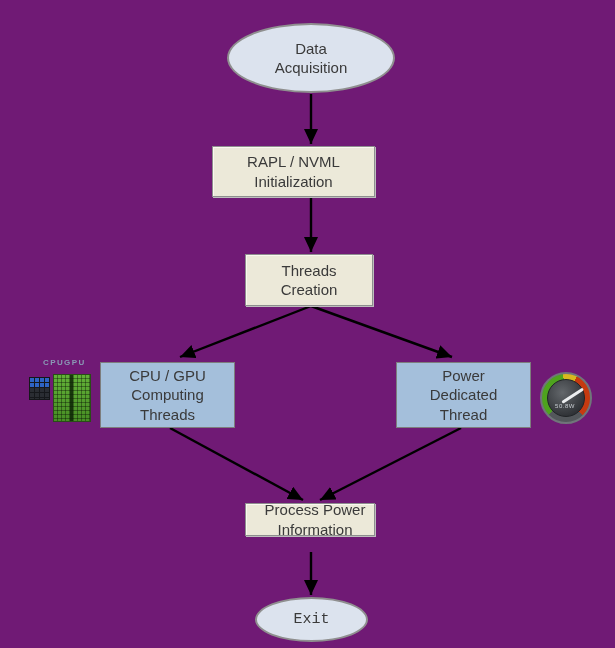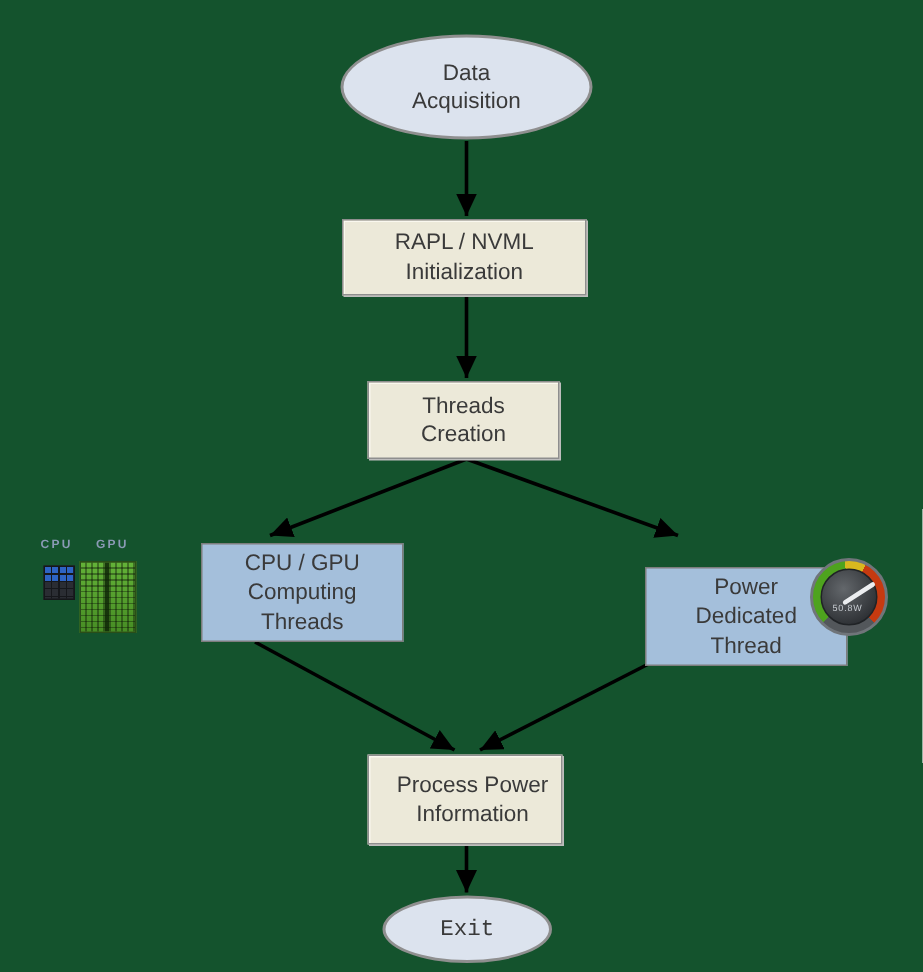--- a/index.html
+++ b/index.html
@@ -1,17 +1,17 @@
 <!DOCTYPE html>
 <html style="--terminator-fill: #dce3ee; --terminator-border: #8f8f8f; --process-fill: #ece9d9; --process-border: #8e8e8e; --thread-fill: #a4bfdb; --thread-border: #7d7d7d; --arrow: #000000; --text: #3a3a3a; --gauge-green: #4ea31e; --gauge-yellow: #d9b81f; --gauge-red: #c63a10; --chip-blue: #2e64c4; --gpu-green: #55a32c;"><head>
 <meta charset="utf-8">
 <style>
   html,body{margin:0;padding:0;background:#ffffff;}
   .canvas{
-    position:relative;width:615px;height:648px;background:#14532d;
+    position:relative;width:615px;height:648px;background:#701a75;
     font-family:"Liberation Sans",sans-serif;overflow:hidden;
   }
   svg.edge-layer{position:absolute;left:0;top:0;width:615px;height:648px;}
   svg.edge-layer line{stroke:var(--arrow,#000);stroke-width:2.4;}
   .node{
     position:absolute;display:flex;align-items:center;justify-content:center;
     text-align:center;white-space:pre-line;box-sizing:border-box;
     color:var(--text,#3a3a3a);font-size:15px;line-height:1.28;
   }
   .terminator{
@@ -20,29 +20,28 @@
     border-radius:50%;
   }
   .step{
     background:var(--process-fill,#ece9d9);
     border:1px solid var(--process-border,#8e8e8e);
     box-shadow:1px 1px 0 #bdbdbd, inset 0 1px 0 #faf8ef, inset 1px 0 0 #faf8ef;
   }
   .thread{
     background:var(--thread-fill,#a4bfdb);
     border:1px solid var(--thread-border,#7d7d7d);
-    margin-left:34px;
   }
   
   .hwicon{position:absolute;left:24px;top:356px;width:76px;height:70px;}
   .hwicon .chiplabel{
     position:absolute;top:2px;font-size:8px;font-weight:bold;
     letter-spacing:1.5px;color:#8a9ab5;
   }
-  .hwicon .cpu-label{left:3px;}
+  .hwicon .cpu-label{left:19px;}
   .hwicon .gpu-label{left:40px;}
   .cpu-chip{
     position:absolute;left:5px;top:21px;width:21px;height:23px;
     border:1px solid #15171a;box-sizing:border-box;
     background-color:#2a2d33;
     background-image:
       repeating-linear-gradient(to right, transparent 0 4px, #16181c 4px 5px),
       repeating-linear-gradient(to bottom, transparent 0 4px, #16181c 4px 5px),
       linear-gradient(var(--chip-blue,#2e64c4) 0 10px, #2a2d33 10px 100%);
   }
@@ -100,43 +99,43 @@
       <line x1="170" y1="428" x2="303" y2="500" marker-end="url(#ah)"></line>
       <line x1="461" y1="428" x2="320" y2="500" marker-end="url(#ah)"></line>
       <line x1="311" y1="552" x2="311" y2="595" marker-end="url(#ah)"></line>
     </svg>
 
   <div class="node terminator" style="left:227px;top:23px;width:168px;height:70px;">
     <span>Data
 Acquisition</span>
   </div>
 
-  <div class="node step" style="left:228px;top:146px;width:163px;height:51px;">
+  <div class="node step" style="left:212px;top:146px;width:163px;height:51px;">
     <span>RAPL / NVML
 Initialization</span>
   </div>
 
   <div class="node step" style="left:245px;top:254px;width:128px;height:52px;">
     <span>Threads
 Creation</span>
   </div>
 
   <div class="node thread" style="left:100px;top:362px;width:135px;height:66px;">
     <span>CPU / GPU
 Computing
 Threads</span>
   </div>
 
-  <div class="node thread" style="left:396px;top:378px;width:135px;height:66px;justify-content:center;">
+  <div class="node thread" style="left:396px;top:362px;width:135px;height:66px;justify-content:center;">
     <span>Power
 Dedicated
 Thread</span>
   </div>
 
-  <div class="node step" style="left:245px;top:503px;width:130px;height:60px;padding-left:10px;">
+  <div class="node step" style="left:245px;top:503px;width:130px;height:33px;padding-left:10px;">
     <span>Process Power
 Information</span>
   </div>
 
   <div class="node terminator" style="left:255px;top:597px;width:113px;height:45px;font-family:Liberation Mono, monospace;">
     <span>Exit</span>
   </div>
 
   <div class="hwicon">
     <span class="chiplabel cpu-label">CPU</span>

